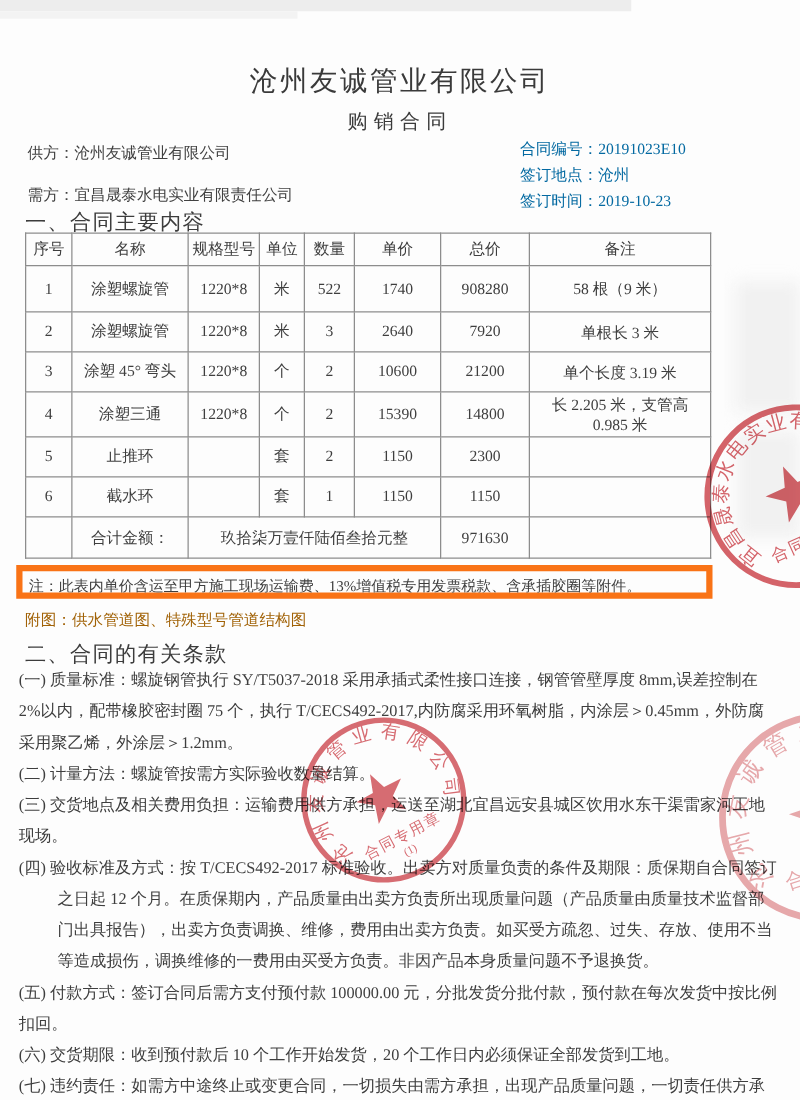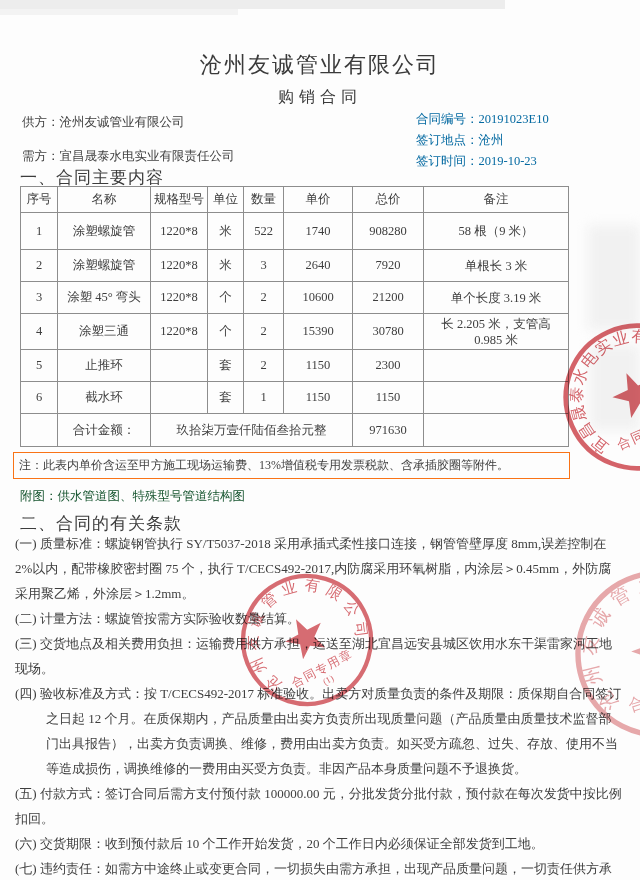--- a/index.html
+++ b/index.html
@@ -36,24 +36,24 @@
     border:1px solid #8d8d8d; font-weight:normal; text-align:center;
     font-size:12.5px; color:#3e3e3e; padding:1px 2px; }
   table.goods tr.hdr  { height:26px; }
   table.goods tr.r1 { height:37px; }
   table.goods tr.r2, table.goods tr.r3, table.goods tr.r5, table.goods tr.r6 { height:32px; }
   table.goods tr.r4 { height:36px; }
   table.goods tr.total { height:33px;padding-left:16px; }
   table.goods td.remark { line-height:16px; }
 
   .note-box { position:absolute; left:13px; top:452px; width:557px; height:27px;
-    border:1px solid #f97316; font-size:12px; color:#3e3e3e;
+    border:5px solid #f97316; font-size:12px; color:#3e3e3e;
     line-height:25px; padding-left:5px; white-space:nowrap; overflow:hidden; }
 
-  .attachment { position:absolute; left:20px; top:488px; font-size:12.5px; color:#14532d; }
+  .attachment { position:absolute; left:20px; top:488px; font-size:12.5px; color:#a16207; }
 
   .clauses { position:absolute; left:15px; top:531px; width:607px;
     font-size:13px; line-height:25px; color:#3e3e3e; }
   .clauses p { margin:0; }
   .clauses p.hang { padding-left:31px; text-indent:-31px; }
 
   .stamp { position:absolute; pointer-events:none; mix-blend-mode:multiply; }
   .stamp svg { display:block; }
   .stamp-buyer   { left:558px; top:318px; width:158px; height:158px; opacity:.85; }
   .stamp-center  { left:236px; top:569px; width:142px; height:142px; opacity:.8; }
@@ -135,21 +135,21 @@
       <td>21200</td>
       <td class="remark">单个长度 3.19 米</td>
     </tr>
     <tr class="r4">
       <td>4</td>
       <td>涂塑三通</td>
       <td>1220*8</td>
       <td>个</td>
       <td>2</td>
       <td>15390</td>
-      <td>30780</td>
+      <td>14800</td>
       <td class="remark">长 2.205 米，支管高 0.985 米</td>
     </tr>
     <tr class="r5">
       <td>5</td>
       <td>止推环</td>
       <td></td>
       <td>套</td>
       <td>2</td>
       <td>1150</td>
       <td>2300</td>

